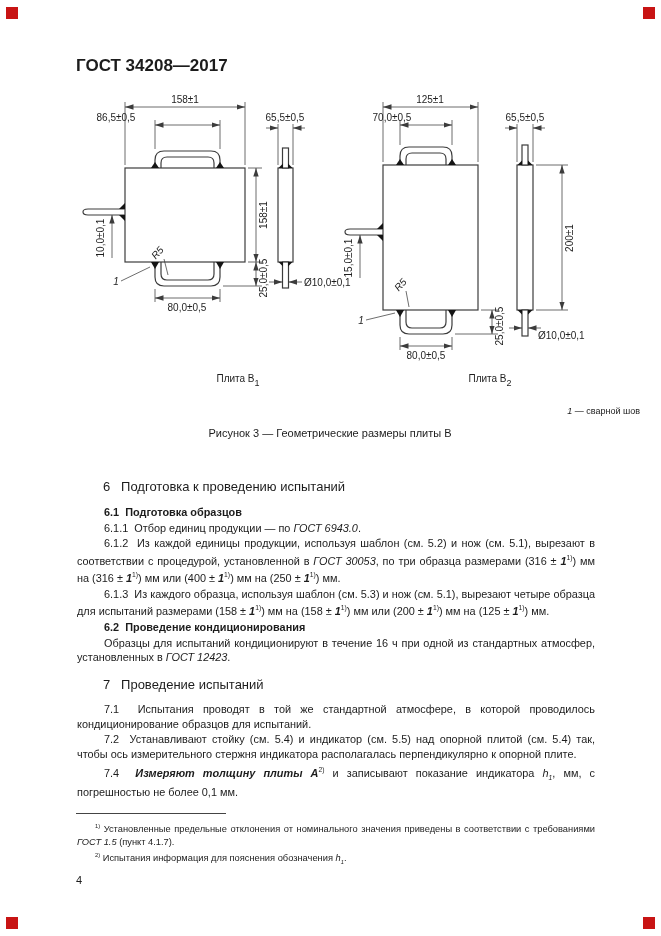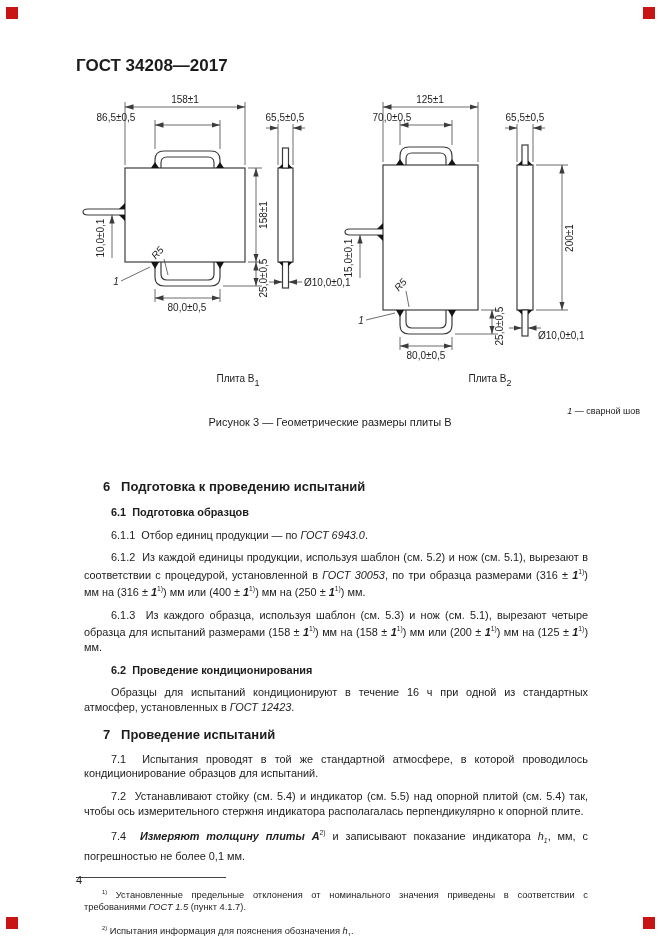--- a/index.html
+++ b/index.html
@@ -15,24 +15,24 @@
   .corner.br{left:643px;top:917px;}
   .header{position:absolute;left:76px;top:56px;font-size:17px;font-weight:bold;}
   .figure{position:absolute;left:20px;top:88px;width:620px;text-align:center;}
   .fig-svg{display:block;margin:0 auto;}
   .fig-svg text{font-family:"Liberation Sans", sans-serif;font-size:10px;fill:#1e1e1e;}
   .sh{fill:#ffffff;stroke:#3c3c3c;stroke-width:1.2;}
   .ln{fill:none;stroke:#3c3c3c;stroke-width:1.2;}
   .dl{fill:none;stroke:#3c3c3c;stroke-width:0.75;}
   .wd{fill:#151515;stroke:none;}
   .legend{margin-top:14px;font-size:9px;color:#222;text-align:right;}
-  .caption{font-size:11px;color:#1c1c1c;}
+  .caption{margin-top:11px;font-size:11px;color:#1c1c1c;}
   .content{position:absolute;left:76px;top:478px;width:520px;}
-  .content p{margin:8px;font-size:10.9px;line-height:14.7px;text-align:justify;text-indent:27px;}
-  .sect-title{margin:0 0 10px 0;font-size:13px;line-height:17px;font-weight:bold;text-indent:27px;}
+  .content p{margin:1px;font-size:10.9px;line-height:14.7px;text-align:justify;text-indent:27px;}
+  .sect-title{margin:0 0 10px 0;font-size:13px;line-height:17px;font-weight:normal;text-indent:27px;}
   .sect-title.s7{margin-top:11px;margin-bottom:9px;}
   .sub-title{font-weight:bold !important;}
   .content p.sub-title{font-weight:bold;}
   .i{font-style:italic;}
   .bi{font-weight:bold;font-style:italic;}
   .sup{vertical-align:super;font-size:0.62em;}
   .sub{vertical-align:sub;font-size:0.62em;}
   .footnotes{margin-top:13px;}
   .fn-rule{width:150px;border-top:1px solid #444;margin:0 0 6px 0;}
   .content p.footnote{font-size:9.3px;line-height:12.6px;text-indent:18px;}

